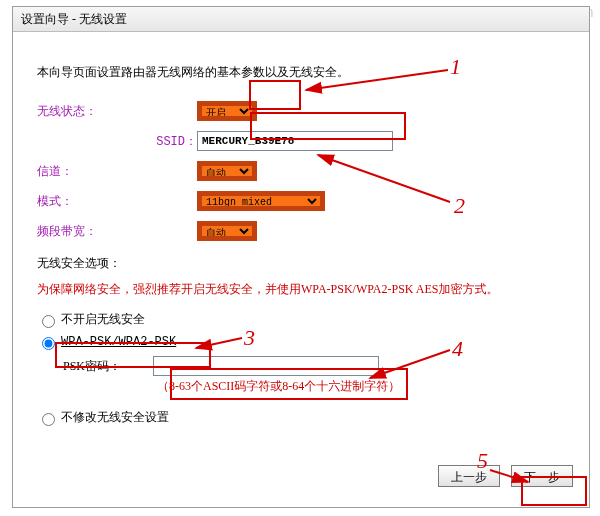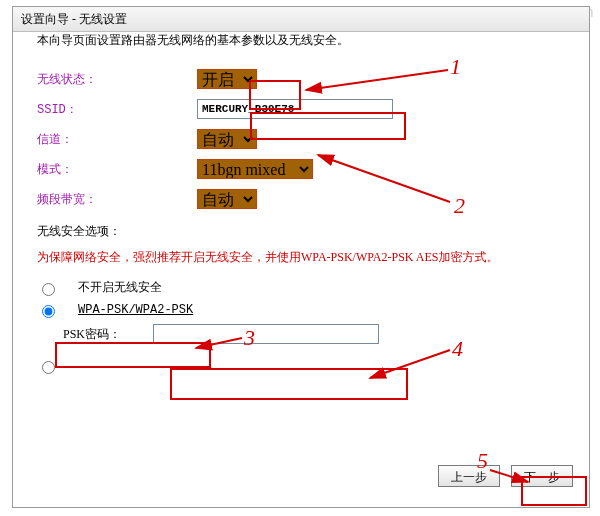--- a/index.html
+++ b/index.html
@@ -1,28 +1,28 @@
 <!DOCTYPE html>
 <html><head>
 <meta charset="utf-8">
 <style>
   html,body{margin:0;padding:0;font-family:"SimSun","宋体",serif;font-size:12px;background:#fff;color:#000;}
   .stage{position:relative;width:600px;height:516px;background:#fff;overflow:hidden;}
   .watermark{position:absolute;top:4px;right:6px;color:#cfcfcf;font-family:Arial,sans-serif;font-size:14px;letter-spacing:.5px;pointer-events:none;}
   .window{position:absolute;left:12px;top:6px;width:576px;height:500px;background:#fff;border:1px solid #9c9c9c;}
   .titlebar{height:24px;line-height:24px;padding-left:8px;background:linear-gradient(#f7f7f7,#e6e6e6);border-bottom:1px solid #bdbdbd;color:#000;}
-  .content{position:relative;padding:0 24px 0;}
+  .content{position:relative;padding:32px 24px 0;}
   .intro{color:#000;margin:0 0 20px 0;}
   .formrow{display:flex;align-items:center;margin-bottom:10px;}
   .formrow .label{width:160px;color:#a21caf;}
-  .sel{border:1px solid #c2410c;background:#a16207;font-family:inherit;font-size:16px;height:20px;}
+  .sel{border:5px solid #c2410c;background:#f97316;font-family:inherit;font-size:10px;height:20px;}
   .txtinp{border:1px solid #7a8a99;background:#fff;font-family:"Courier New",monospace;font-size:11px;height:18px;padding:0 4px;}
   .sectitle{margin-top:14px;margin-bottom:8px;}
   .recommend{color:#c00;margin-bottom:12px;line-height:1.6;}
-  .radiorow{display:flex;align-items:center;margin:6px 0;gap:17px;}
+  .radiorow{display:flex;align-items:center;margin:6px 0;}
   .radiorow input{margin-right:6px;}
   .wpa-label{font-family:"Courier New",monospace;text-decoration:underline;}
   .pskrow{display:flex;align-items:center;margin:6px 0 0 26px;}
   .pskrow .plabel{width:90px;}
   .hint{color:#c00;margin-left:120px;margin-top:2px;font-size:12px;}
   .buttons{position:absolute;right:16px;bottom:20px;}
   .btn{display:inline-block;min-width:62px;height:22px;line-height:20px;text-align:center;border:1px solid #7a7a7a;background:linear-gradient(#fdfdfd,#e3e3e3);margin-left:8px;font-family:inherit;font-size:12px;cursor:pointer;}
   .redbox{position:absolute;border:2px solid #d40000;pointer-events:none;}
   .redtxt{position:absolute;color:#d40000;font-size:22px;font-style:italic;font-family:"Times New Roman",serif;pointer-events:none;}
   svg.anno{position:absolute;left:0;top:0;pointer-events:none;}
@@ -39,34 +39,34 @@
       <div class="intro">本向导页面设置路由器无线网络的基本参数以及无线安全。</div>
 
       <div class="formrow">
         <div class="label">无线状态：</div>
         <select class="sel" style="width:60px;">
           <option>开启</option>
         </select>
       </div>
 
       <div class="formrow">
-        <div class="label" style="font-family:'Courier New',monospace;">SSID：</div>
+        <div class="label" style="font-family:'Courier New',monospace;text-align:right;">SSID：</div>
         <input type="text" class="txtinp" style="width: 186px; font-weight: bold;" value="MERCURY_B39E78">
       </div>
 
       <div class="formrow">
         <div class="label">信道：</div>
         <select class="sel" style="width:60px;">
           <option>自动</option>
         </select>
       </div>
 
       <div class="formrow">
         <div class="label">模式：</div>
-        <select class="sel" style="width:116px;font-family:Liberation Serif, serif;">
+        <select class="sel" style="width:128px;font-family:Liberation Mono, monospace;">
           <option>11bgn mixed</option>
         </select>
       </div>
 
       <div class="formrow">
         <div class="label">频段带宽：</div>
         <select class="sel" style="width:60px;">
           <option>自动</option>
         </select>
       </div>
@@ -81,23 +81,25 @@
 
       <div class="radiorow">
         <input type="radio" name="sec" checked="" style="">
         <span class="wpa-label">WPA-PSK/WPA2-PSK</span>
       </div>
 
       <div class="pskrow">
         <span class="plabel">PSK密码：</span>
         <input type="text" class="txtinp" style="width: 216px;" value="">
       </div>
+      <div class="hint">（8-63个ASCII码字符或8-64个十六进制字符）</div>
 
       <div class="radiorow" style="margin-top:14px;">
         <input type="radio" name="sec" style="">
+        <span>不修改无线安全设置</span>
       </div>
     </div>
 
     <div class="buttons">
       <button class="btn">上一步</button>
       <button class="btn">下一步</button>
     </div>
   </div>
 
   <div class="redbox" style="left:249px;top:80px;width:48px;height:26px;"></div>

